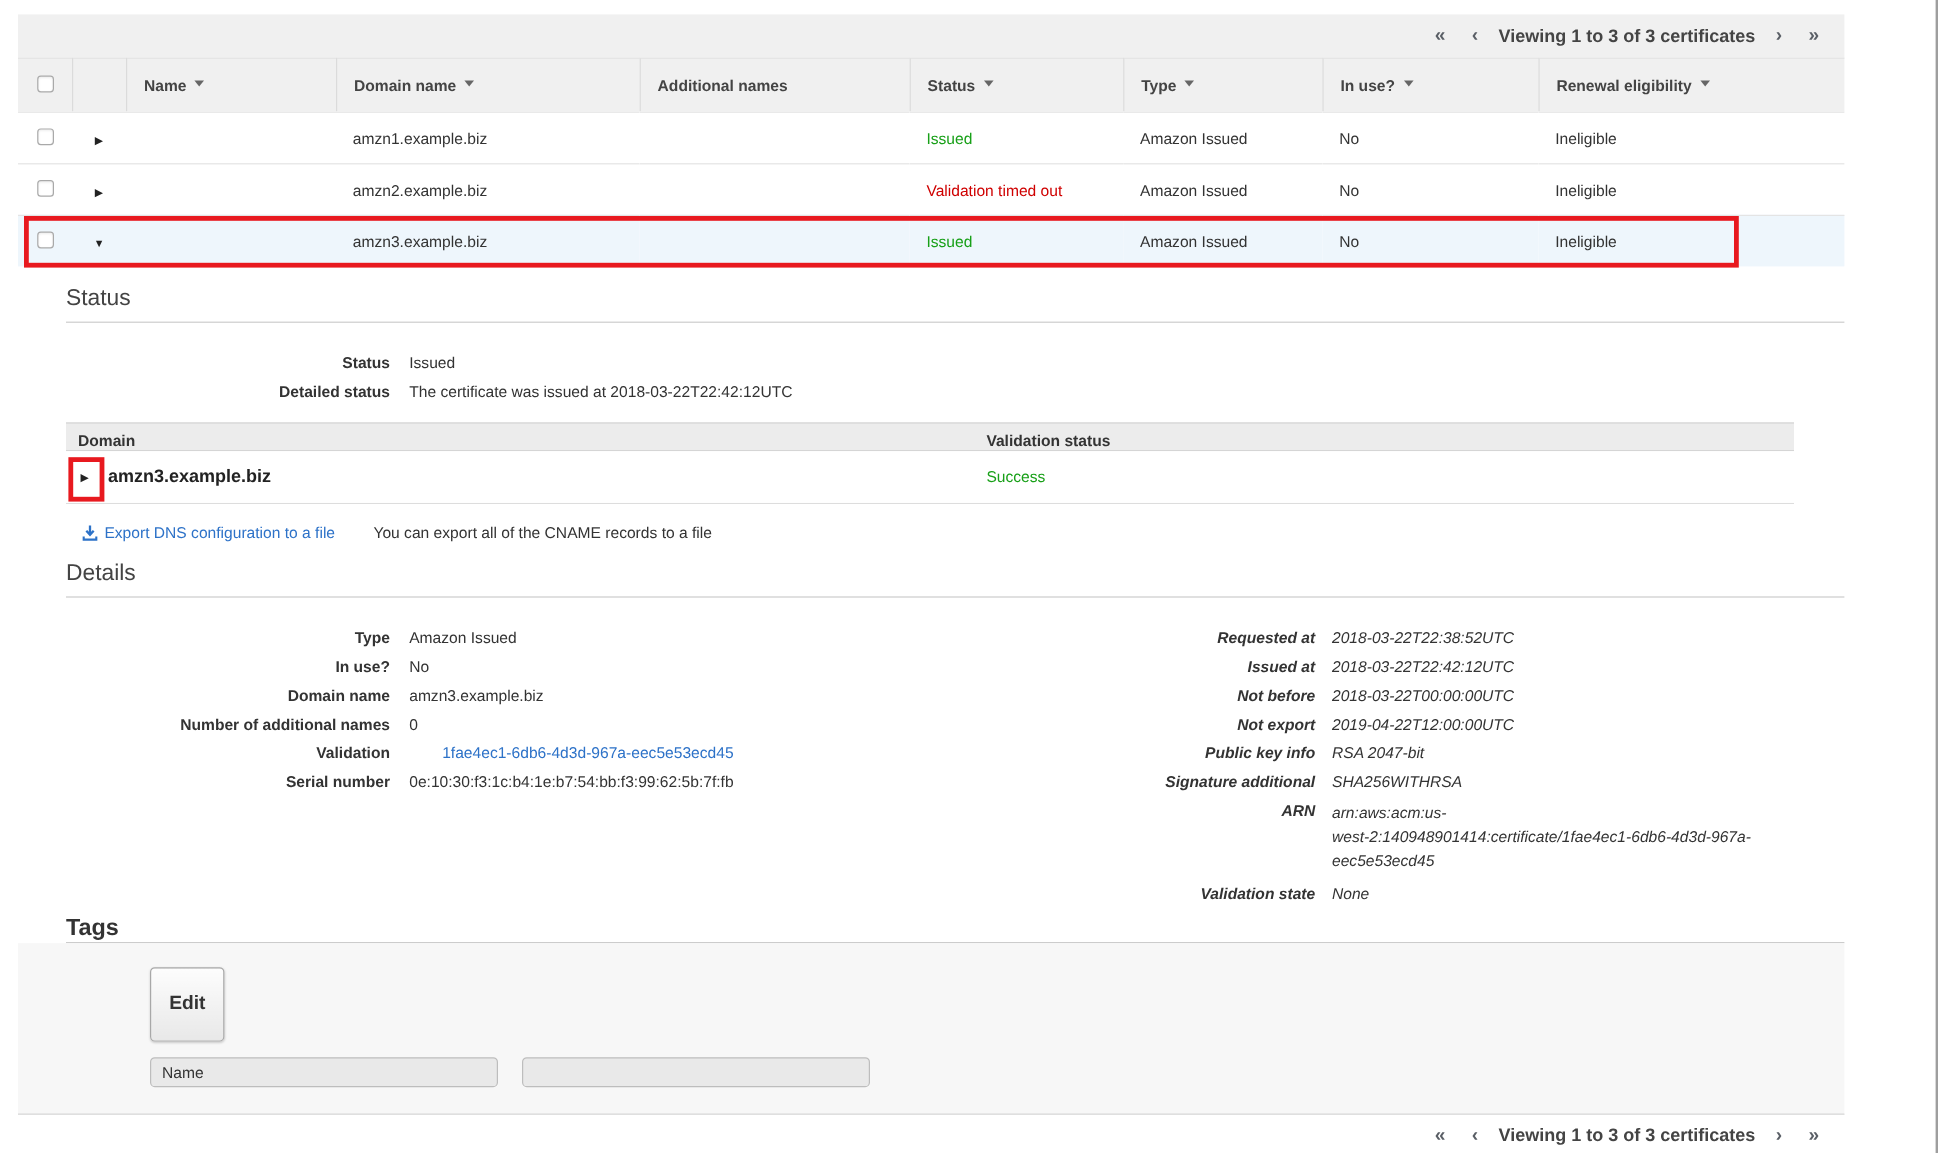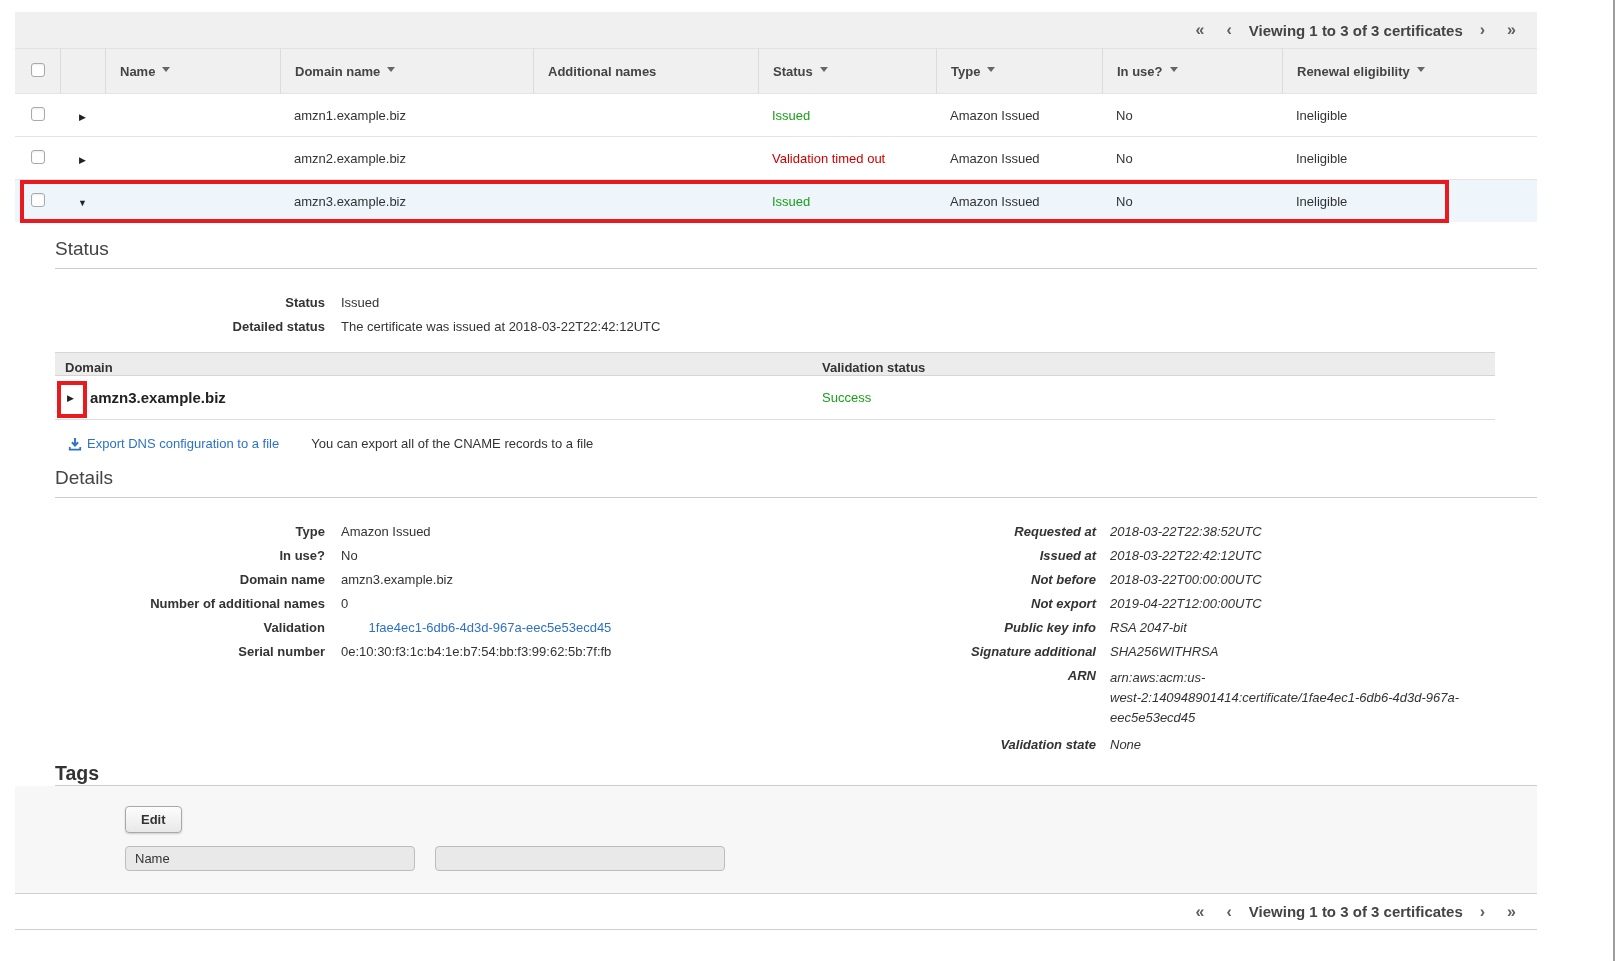--- a/index.html
+++ b/index.html
@@ -68,22 +68,22 @@
   .kv-left { display:grid; grid-template-columns:270px auto; column-gap:16px; row-gap:9px; align-content:start; }
   .kv-right { margin-left:auto; margin-right:32px; display:grid; grid-template-columns:175px 395px;
     column-gap:14px; row-gap:9px; align-content:start;font-style:italic; }
   .kv-left .k, .kv-right .k { text-align:right; font-weight:bold; color:#333; }
   .arn { white-space:pre-line; line-height:1.55; }
   .link { color:#2d72c8; cursor:pointer;text-align:right; }
 
   .tags-sec h2 { margin-left:40px; }
   .tags-sec .rule { margin-left:40px; }
   .tags-body { background:#f7f7f7; border-bottom:1px solid #cfcfcf; padding:20px 0 22px 110px; margin-top:0; }
-  .edit-btn { display:inline-block; padding:5px 15px; background:linear-gradient(#fdfdfd,#e8e8e8);
-    border:1px solid #a8a8a8; border-radius:4px; font-weight:bold; color:#333; font-size:13px;
+  .edit-btn { display:inline-block; padding:21px 15px; background:linear-gradient(#fdfdfd,#e8e8e8);
+    border:1px solid #a8a8a8; border-radius:4px; font-weight:bold; color:#333; font-size:16px;
     box-shadow:0 1px 2px rgba(0,0,0,.18); cursor:pointer; }
   .tag-inputs { margin-top:13px; display:flex; gap:20px; }
   input.tag { width:290px; height:25px; background:#e9e9e9; border:1px solid #bdbdbd; border-radius:4px;
     padding:0 9px; color:#333; font-size:13px; font-family:"Liberation Sans", sans-serif; }
 
   .dl-ico { display:inline-block; }
 </style>
 </head>
 <body>
 

